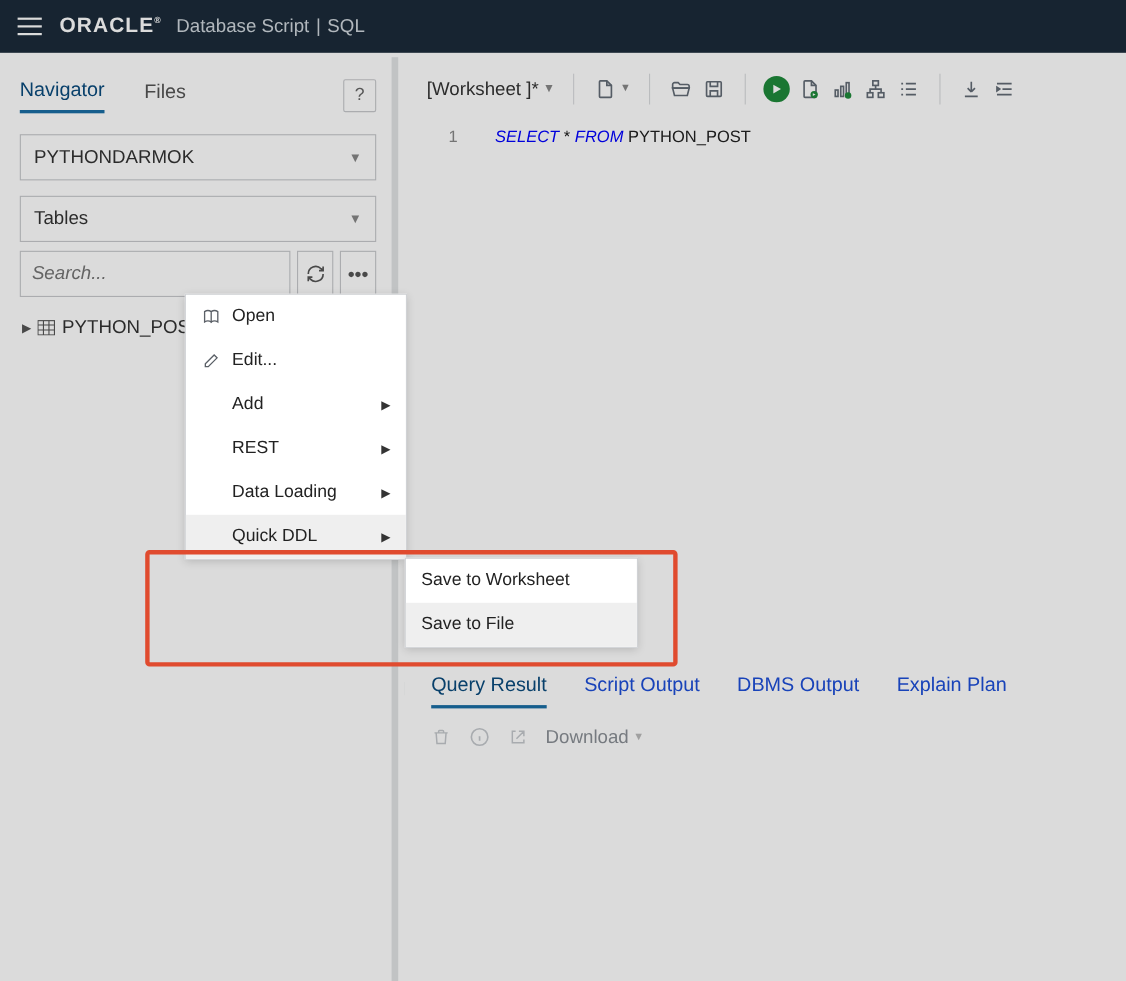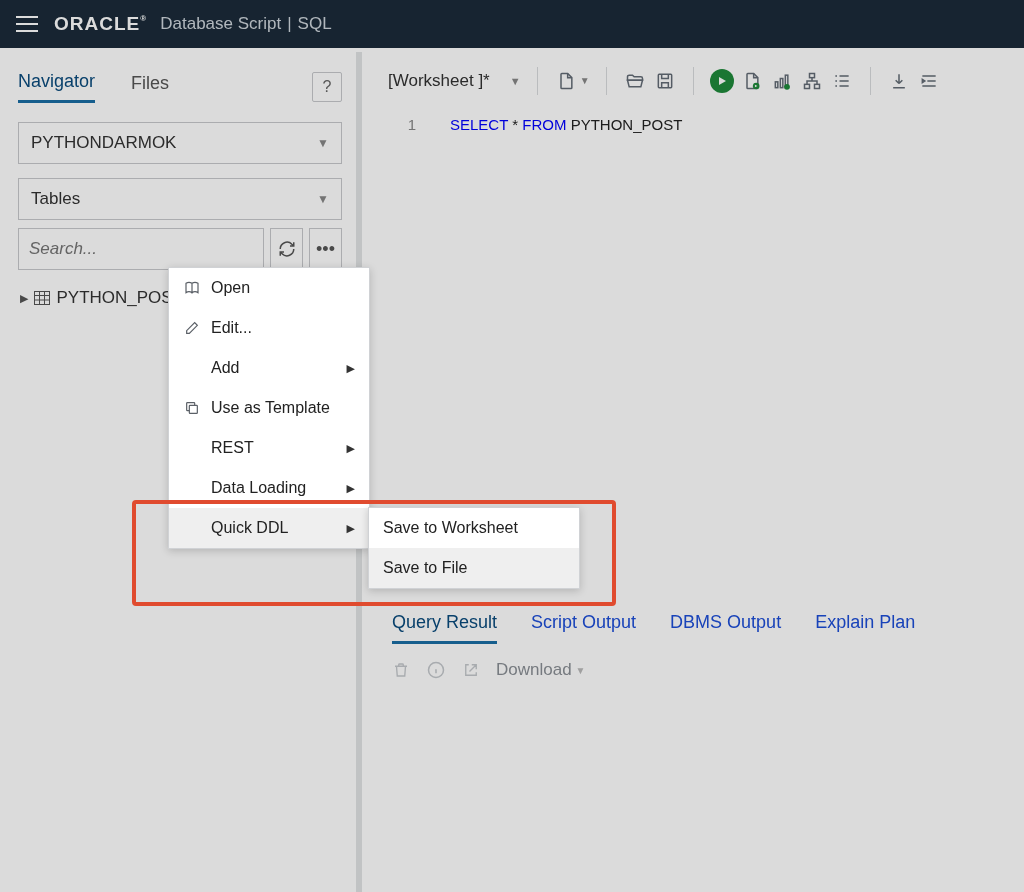--- a/index.html
+++ b/index.html
@@ -28,30 +28,30 @@
 .search-input { flex: 1; height: 42px; border: 1px solid #c7c9cc; padding: 0 10px; font-size: 17px; font-style: italic; color: #7f1d1d; outline: none; }
 .sq-btn { width: 42px; height: 42px; border: 1px solid #c7c9cc; display: flex; align-items: center; justify-content: center; color: #555; cursor: pointer; font-size: 18px; }
 
 .tree-item { display: flex; align-items: center; gap: 6px; margin-top: 14px; padding: 4px 2px; font-size: 17px; color: #333; cursor: pointer; }
 .tree-caret { font-size: 11px; color: #555; }
 .table-icon { width: 16px; height: 14px; display: inline-block; }
 
 
 .main { position: absolute; top: 52px; left: 368px; right: 0; bottom: 0; background: #fff; }
 .toolbar { height: 58px; display: flex; align-items: center; gap: 6px; padding: 0 20px; border-bottom: 1px solid transparent; }
-.ws-label { font-size: 17px; color: #333; display: flex; align-items: center; gap: 20px; }
+.ws-label { font-size: 17px; color: #333; display: flex; align-items: center; gap: 4px; }
 .tb-sep { width: 1px; height: 28px; background: #d9dbde; margin: 0 10px; }
 .tb-icon { width: 24px; height: 24px; display: flex; align-items: center; justify-content: center; color: #636c76; cursor: pointer; }
 .tb-icon.green { color: #1f8a3b; }
 .run-circle { width: 24px; height: 24px; border-radius: 50%; background: #1f8a3b; display: flex; align-items: center; justify-content: center; color: #fff; }
 
 .editor { display: flex; font-family: "SF Mono", Menlo, Consolas, monospace; font-size: 15px; }
 .gutter { width: 82px; text-align: right; padding: 6px 34px 6px 0; color: #888; background: #fff; }
 .code { padding: 6px 0; }
-.kw-blue { color: #0000ff; }
+.kw-blue { color: #0000ff; font-style: italic; }
 .kw-star { color: #222; }
 .kw-ident { color: #222; }
 
 
 .result-split { position: absolute; bottom: 260px; left: 0; right: 0; height: 12px; background: #e1e3e5; }
 .split-handle { position: absolute; right: 6px; top: 1px; width: 20px; height: 10px; color: #777; font-size: 10px; text-align: center; }
 .results { position: absolute; bottom: 0; left: 0; right: 0; height: 296px; background: #fff; padding-top: 16px; }
 .res-tabs { display: flex; gap: 34px; padding: 0 24px 10px 24px; }
 .res-tab { font-size: 18px; color: #1d4ed8; padding-bottom: 8px; cursor: pointer; }
 .res-tab.active { color: #0a4b7d; border-bottom: 3px solid #1a6ea5; font-weight: 500; }
@@ -266,29 +266,20 @@
         </svg>
     </span>
     <span>Edit...</span>
   </div>
   <div class="ctx-item">
     <span class="ctx-space"></span>
     <span>Add</span>
     <span class="ctx-arrow">▶</span>
   </div>
   <div class="ctx-item">
-    <span class="ctx-ic">
-      <svg width="16" height="16" viewBox="0 0 24 24" fill="none" stroke="currentColor" stroke-width="1.8">
-          <rect x="8" y="8" width="12" height="12" rx="1"></rect>
-          <path d="M16 8V5a1 1 0 0 0-1-1H5a1 1 0 0 0-1 1v10a1 1 0 0 0 1 1h3"></path>
-        </svg>
-    </span>
-    <span>Use as Template</span>
-  </div>
-  <div class="ctx-item">
     <span class="ctx-space"></span>
     <span>REST</span>
     <span class="ctx-arrow">▶</span>
   </div>
   <div class="ctx-item">
     <span class="ctx-space"></span>
     <span>Data Loading</span>
     <span class="ctx-arrow">▶</span>
   </div>
   <div class="ctx-item hover">

